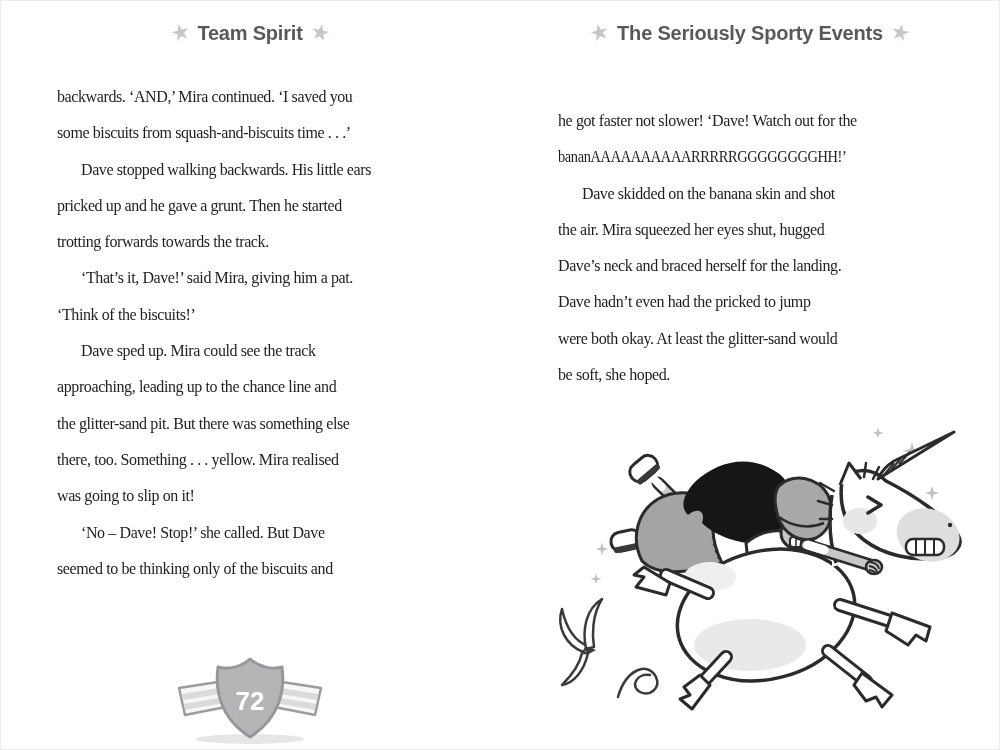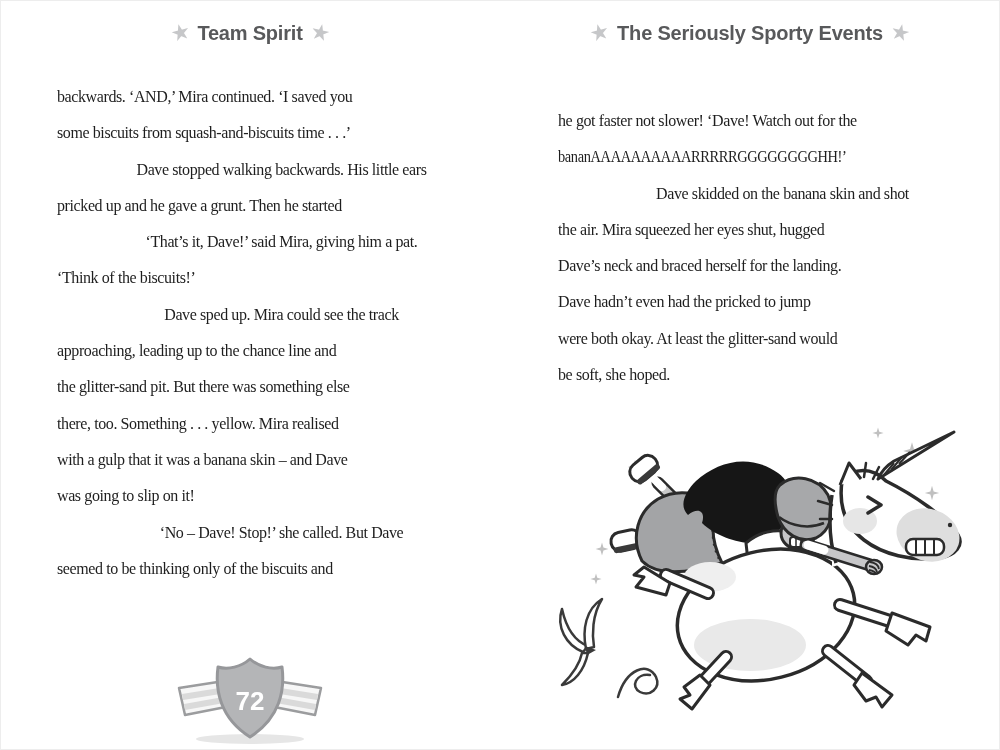--- a/index.html
+++ b/index.html
@@ -21,48 +21,48 @@
   .star-l{transform:rotate(-14deg);}
   .star-r{transform:rotate(12deg);}
 
   .text-block{
     position:absolute;top:79px;width:425px;
     font-size:16px;color:#1e1e1e;letter-spacing:-0.4px;
   }
   #left-text{left:57px;}
   #right-text{left:58px;margin-top:24px;}
   .line{height:36.3px;line-height:36.3px;white-space:nowrap;}
-  .indent{padding-left:24px;text-align:center;}
+  .indent{padding-left:24px;}
   .squeeze{transform:scaleX(0.90);transform-origin:0 50%;}
 
   #page-badge{position:absolute;left:165px;top:648px;}
   #illustration{position:absolute;left:40px;top:425px;}
 </style>
 </head>
 <body>
 
 <div class="frame">
 
   <div class="page" id="left-page">
     <div class="chapter-header">
       <span class="header-star star-l">★</span><span>Team Spirit</span><span class="header-star star-r">★</span>
     </div>
 
     <div class="text-block" id="left-text">
       <div class="line">backwards. ‘AND,’ Mira continued. ‘I saved you</div>
       <div class="line">some biscuits from squash-and-biscuits time . . .’</div>
       <div class="line indent">Dave stopped walking backwards. His little ears</div>
       <div class="line">pricked up and he gave a grunt. Then he started</div>
+      <div class="line">trotting forwards towards the track.</div>
       <div class="line indent">‘That’s it, Dave!’ said Mira, giving him a pat.</div>
       <div class="line">‘Think of the biscuits!’</div>
       <div class="line indent">Dave sped up. Mira could see the track</div>
       <div class="line">approaching, leading up to the chance line and</div>
       <div class="line">the glitter-sand pit. But there was something else</div>
       <div class="line">there, too. Something . . . yellow. Mira realised</div>
-      <div class="line">with a gulp that it was a banana skin – and Dave</div>
       <div class="line">was going to slip on it!</div>
       <div class="line indent">‘No – Dave! Stop!’ she called. But Dave</div>
       <div class="line">seemed to be thinking only of the biscuits and</div>
     </div>
 
     <svg id="page-badge" width="170" height="98" viewBox="0 0 170 98">
       <ellipse cx="85" cy="91" rx="54" ry="5" fill="#e6e6e6"></ellipse>
 
       <g>
         <polygon points="14,40 72,31 76,56 20,67" fill="#f7f7f7" stroke="#9b9c9e" stroke-width="2.5" stroke-linejoin="round"></polygon>

